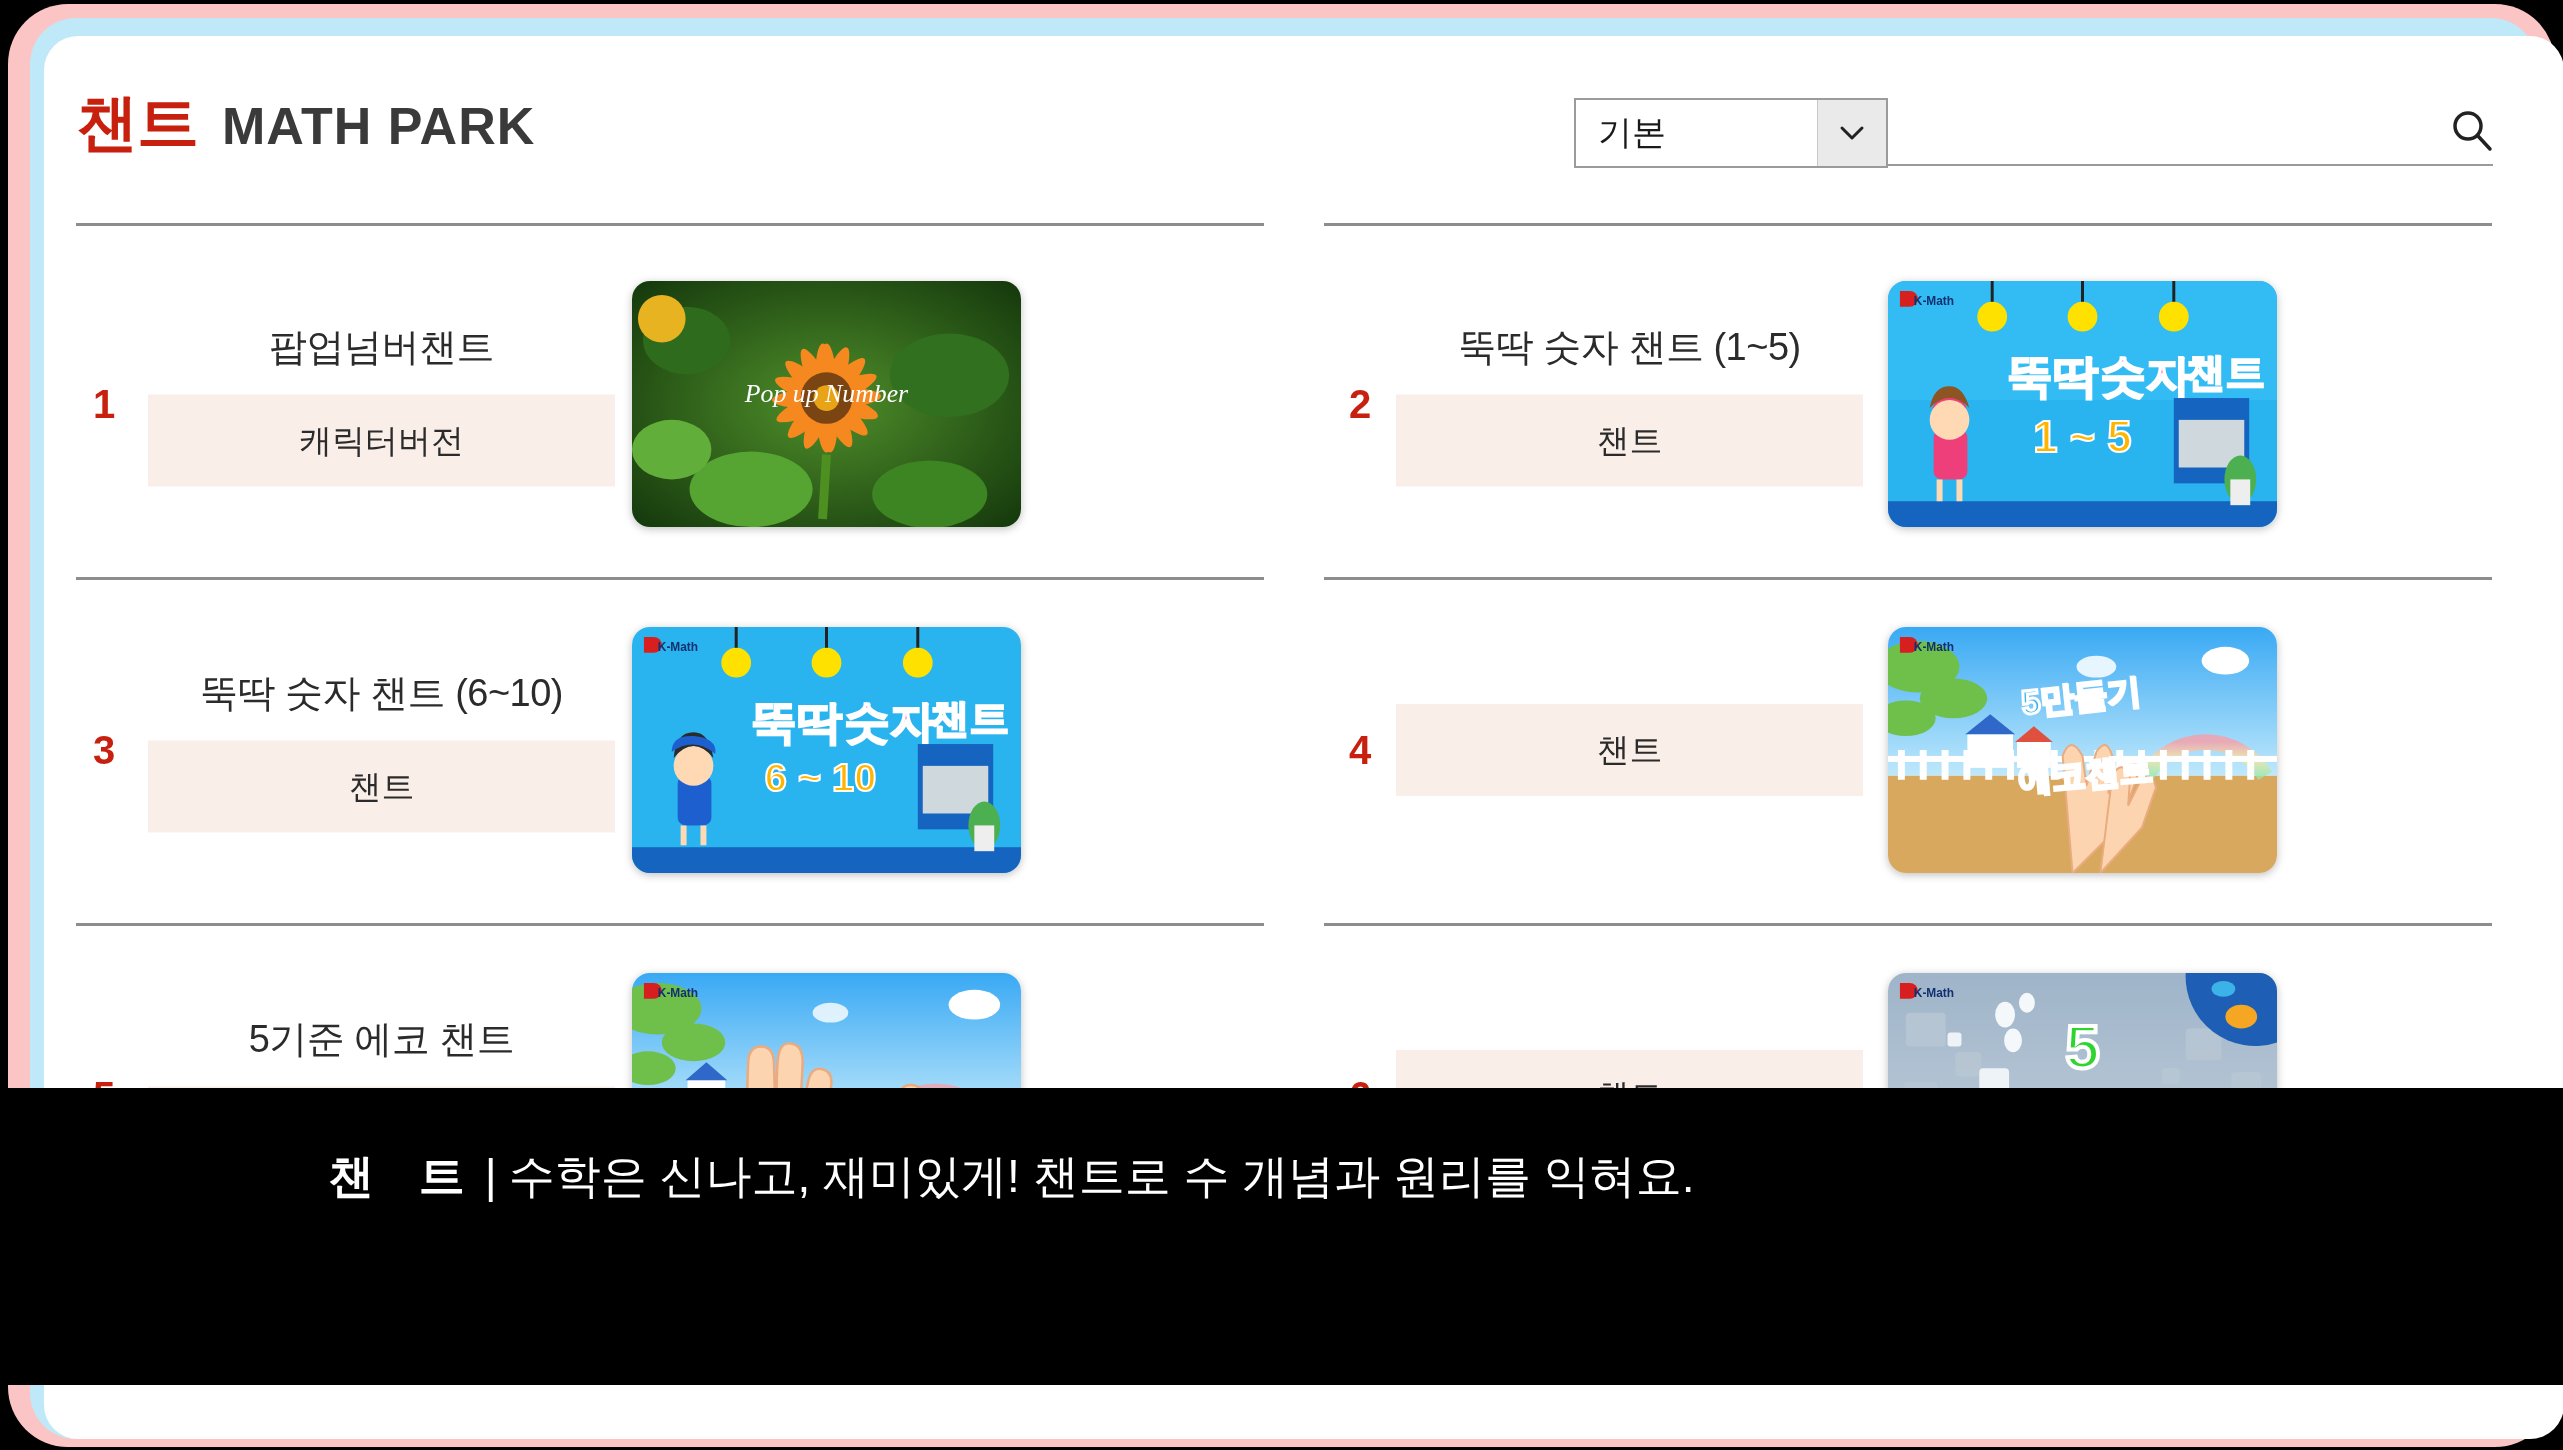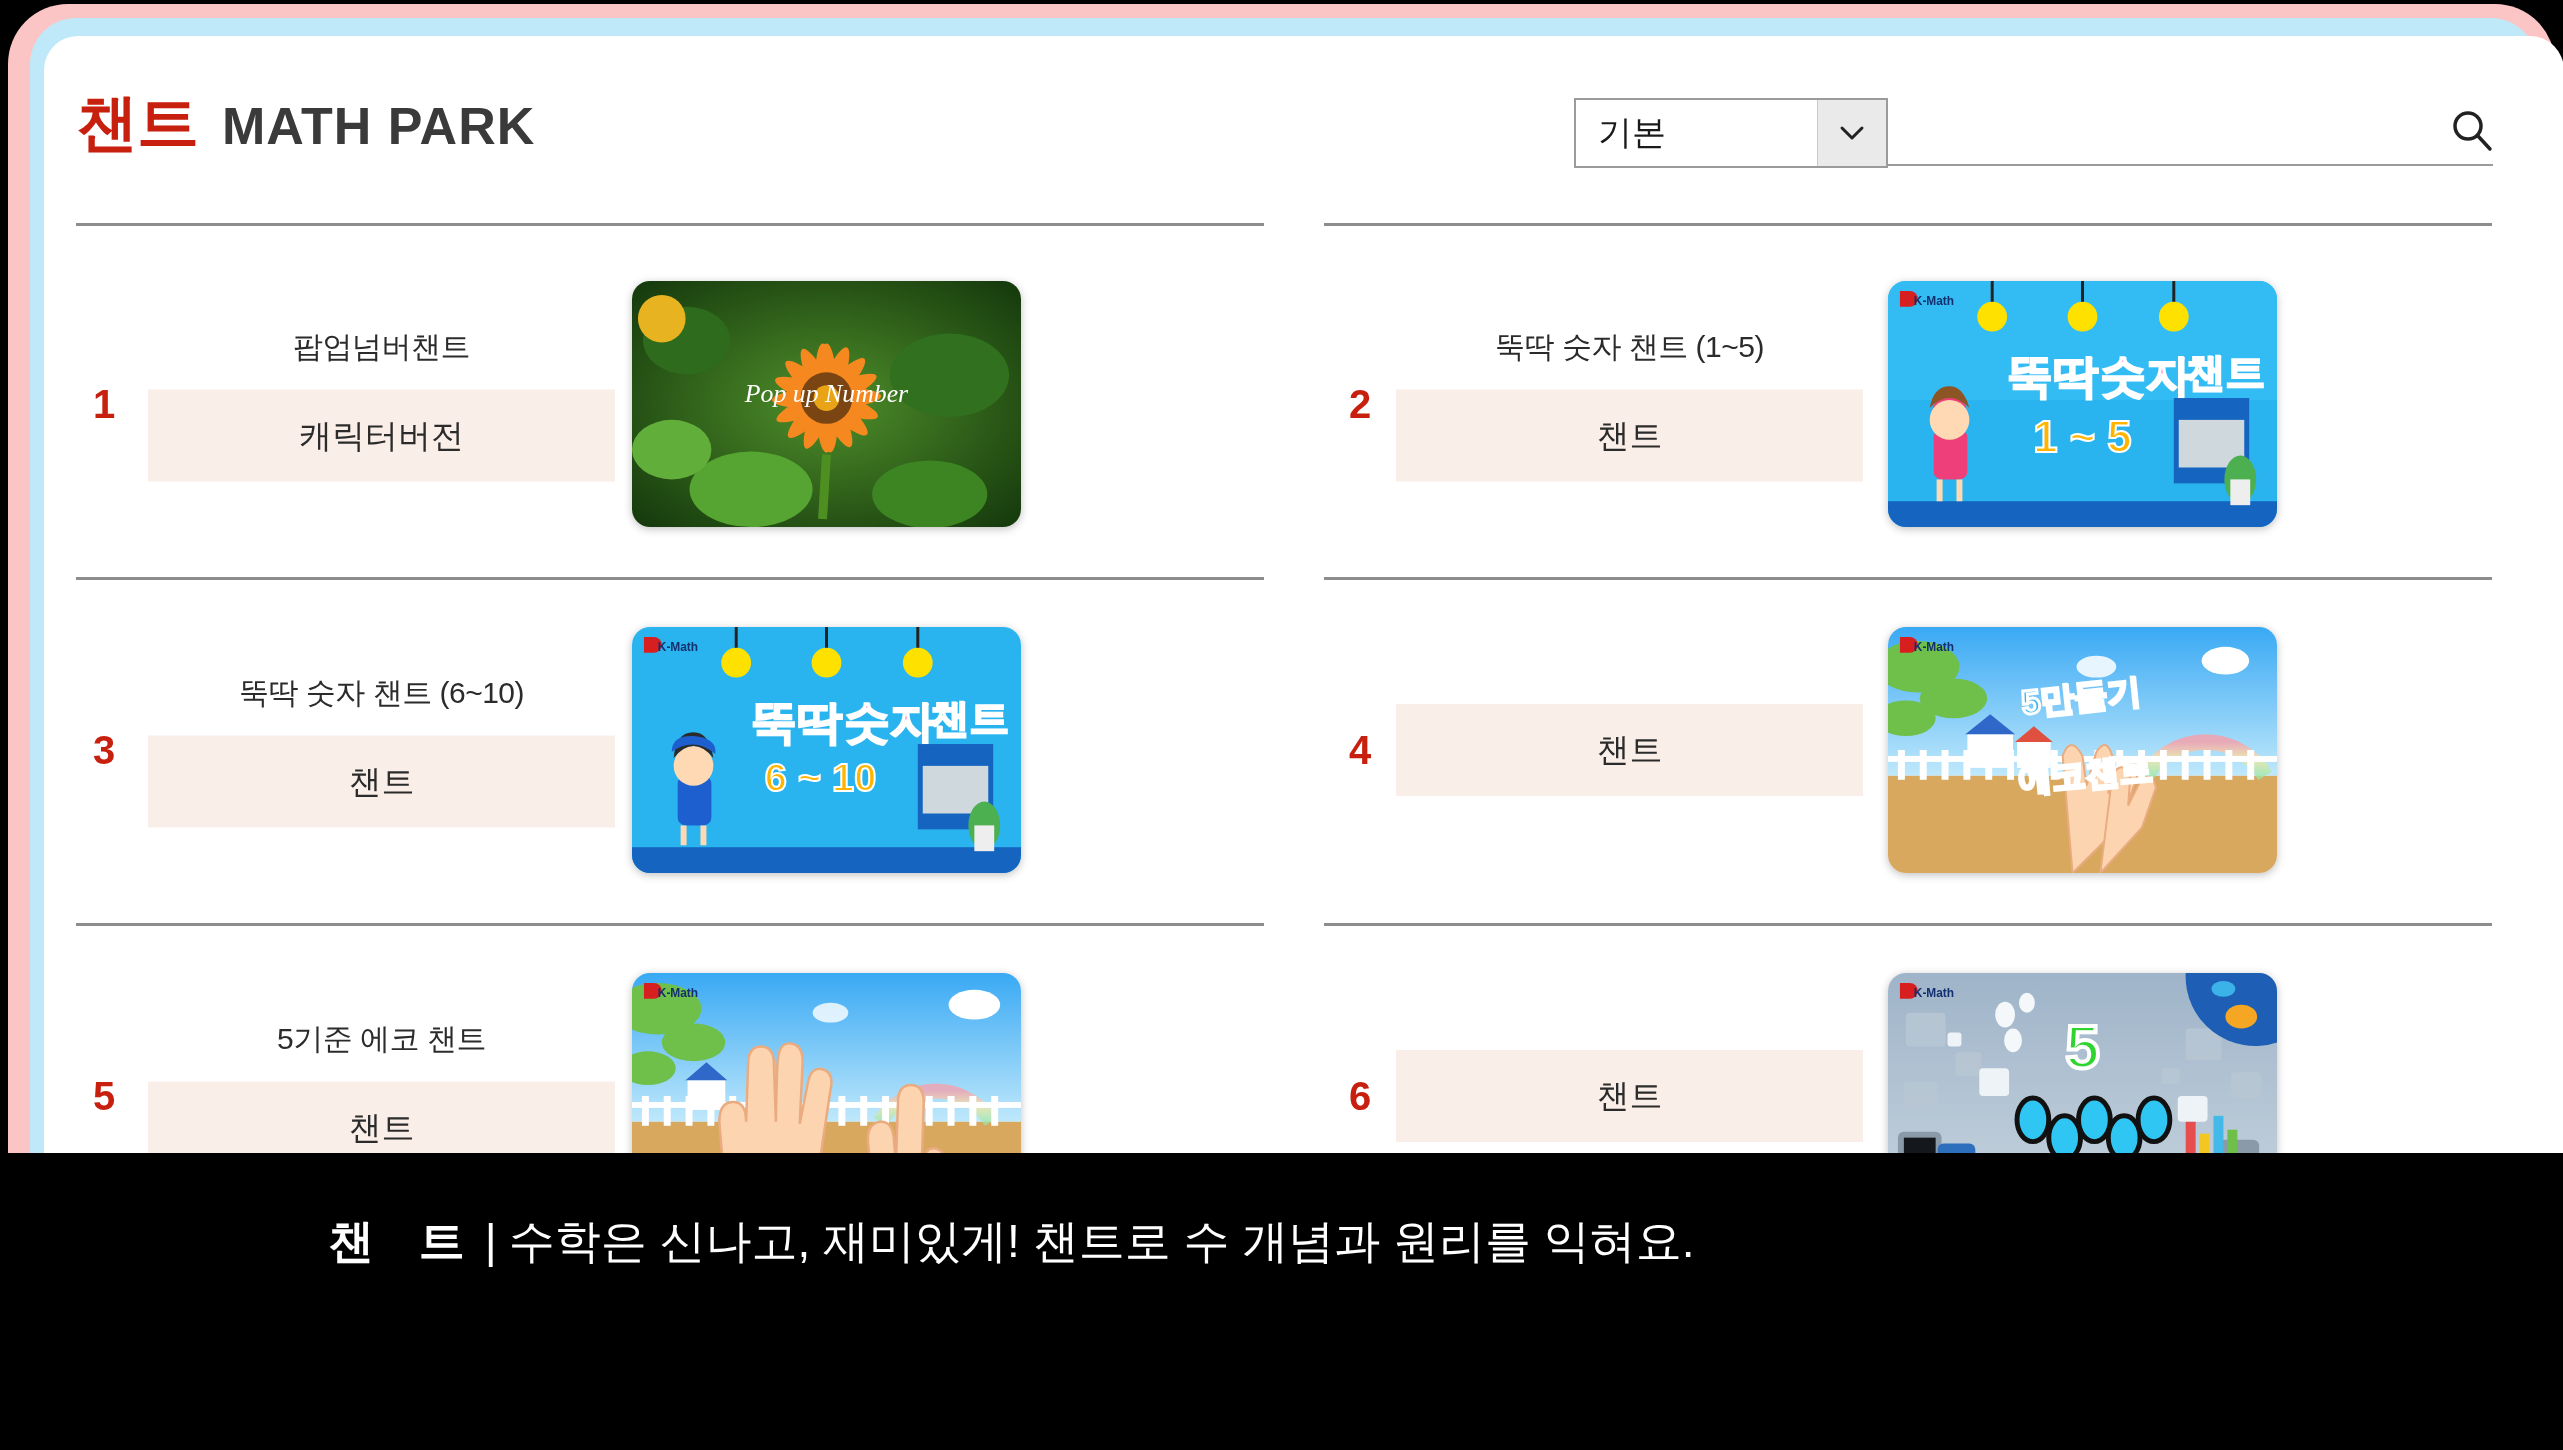--- a/index.html
+++ b/index.html
@@ -46,35 +46,35 @@
   .cell.left{padding-left:32px;padding-right:20px;}
   .cell.right{padding-left:40px;padding-right:32px;}
 
   .cell-inner{position:relative;height:100%;display:flex;align-items:center;}
 
   .num{position:absolute;left:0;top:50%;transform:translateY(-50%);
        font-size:40px;font-weight:bold;color:#c8200f;width:56px;text-align:center;}
   .cell.right .num{left:8px;}
 
   .textcol{position:absolute;left:72px;top:50%;transform:translateY(-50%);width:467px;}
-  .title{font-size:30px;color:#2b2b2b;text-align:center;margin-bottom:22px;letter-spacing:-0.5px;}
+  .title{font-size:38px;color:#2b2b2b;text-align:center;margin-bottom:22px;letter-spacing:-0.5px;}
   .tag{background:#faeee9;height:92px;display:flex;align-items:center;justify-content:center;
        font-size:33px;color:#2b2b2b;}
 
   .thumb{position:absolute;left:556px;top:50%;transform:translateY(-50%);
          width:389px;height:246px;border-radius:18px;overflow:hidden;
          box-shadow:0 2px 8px rgba(0,0,0,.25);}
   .cell.right .thumb{left:564px;}
   .thumb svg{display:block;width:100%;height:100%;}
 
   .rowdiv-left{position:absolute;left:32px;width:1188px;height:3px;background:#8d8d8d;}
   .rowdiv-right{position:absolute;left:1280px;width:1168px;height:3px;background:#8d8d8d;}
 
   
-  .footer{position:absolute;left:0px;top:1153px;width:2563px;height:297px;background:#000;
+  .footer{position:absolute;left:0px;top:1088px;width:2563px;height:297px;background:#000;
           display:flex;align-items:flex-start;padding-top:58px;box-sizing:border-box;}
   .footer-text{margin-left:328px;font-size:46px;color:#fff;white-space:nowrap;}
   .footer-strong{font-weight:bold;letter-spacing:16px;}
   .footer-bar{font-weight:normal;margin:0 12px 0 4px;}
 </style>
 </head>
 <body>
 
 <div class="screen">
   <div class="frame-pink"></div>

